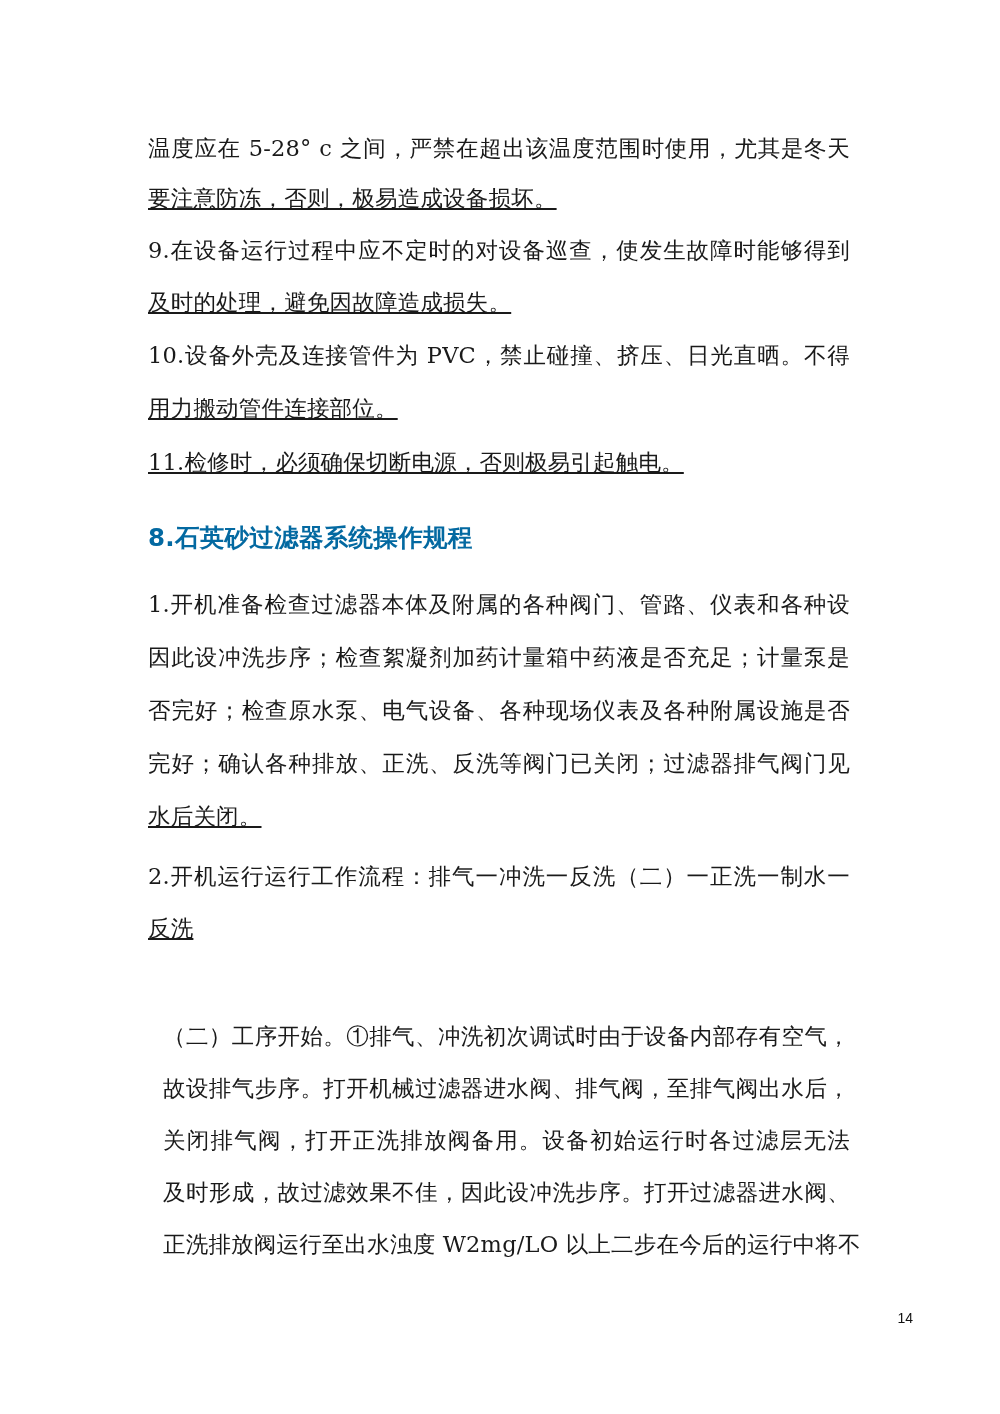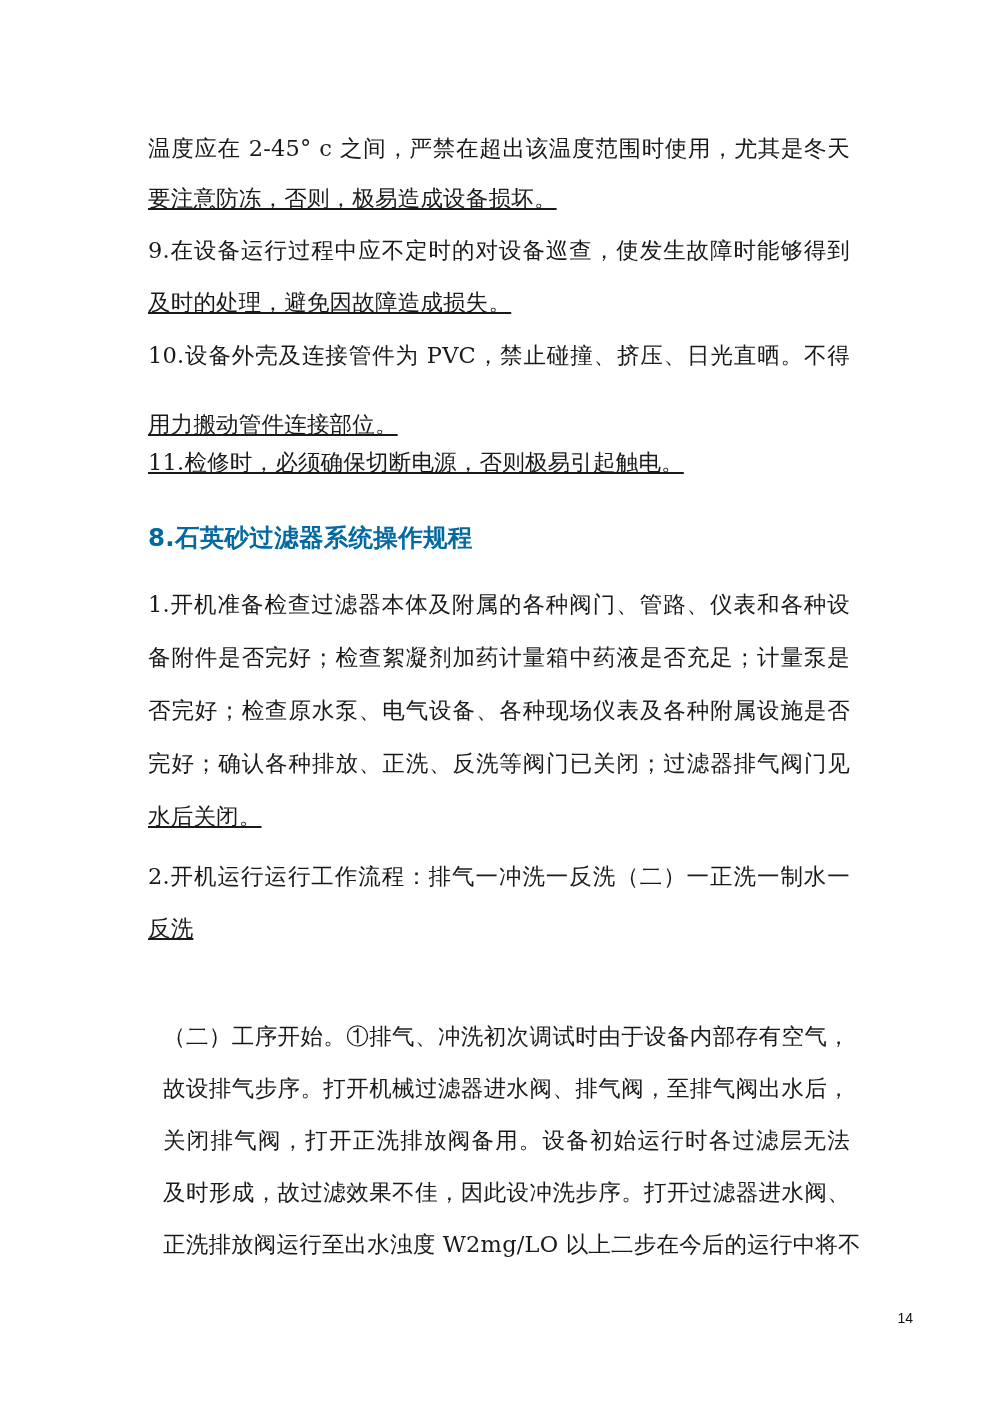--- a/index.html
+++ b/index.html
@@ -64,34 +64,34 @@
       font-size: 14px;
       color: #111;
     }
   </style>
 </head>
 <body>
 
 <div class="page">
 
   <div>
-    <div class="line" style="top:131px;">温度应在 2-45° c 之间，严禁在超出该温度范围时使用，尤其是冬天</div>
+    <div class="line" style="top:131px;">温度应在 5-28° c 之间，严禁在超出该温度范围时使用，尤其是冬天</div>
     <div class="line last" style="top:181px;">要注意防冻，否则，极易造成设备损坏。</div>
     <div class="line" style="top:233px;">9.在设备运行过程中应不定时的对设备巡查，使发生故障时能够得到</div>
     <div class="line last" style="top:285px;">及时的处理，避免因故障造成损失。</div>
     <div class="line" style="top:338px;">10.设备外壳及连接管件为 PVC，禁止碰撞、挤压、日光直晒。不得</div>
-    <div class="line last" style="top:391px;margin-top:16px;">用力搬动管件连接部位。</div>
+    <div class="line last" style="top:391px;">用力搬动管件连接部位。</div>
     <div class="line last" style="top:445px;">11.检修时，必须确保切断电源，否则极易引起触电。</div>
   </div>
 
   <div class="heading" style="top:518px;">8.石英砂过滤器系统操作规程</div>
 
   <div>
     <div class="line" style="top:587px;">1.开机准备检查过滤器本体及附属的各种阀门、管路、仪表和各种设</div>
-    <div class="line" style="top:640px;">备附件是否完好；检查絮凝剂加药计量箱中药液是否充足；计量泵是</div>
+    <div class="line" style="top:640px;">因此设冲洗步序；检查絮凝剂加药计量箱中药液是否充足；计量泵是</div>
     <div class="line" style="top:693px;">否完好；检查原水泵、电气设备、各种现场仪表及各种附属设施是否</div>
     <div class="line" style="top:746px;">完好；确认各种排放、正洗、反洗等阀门已关闭；过滤器排气阀门见</div>
     <div class="line last" style="top:799px;">水后关闭。</div>
   </div>
 
   <div>
     <div class="line" style="top:859px;">2.开机运行运行工作流程：排气一冲洗一反洗（二）一正洗一制水一</div>
     <div class="line last" style="top:911px;">反洗</div>
   </div>
 

